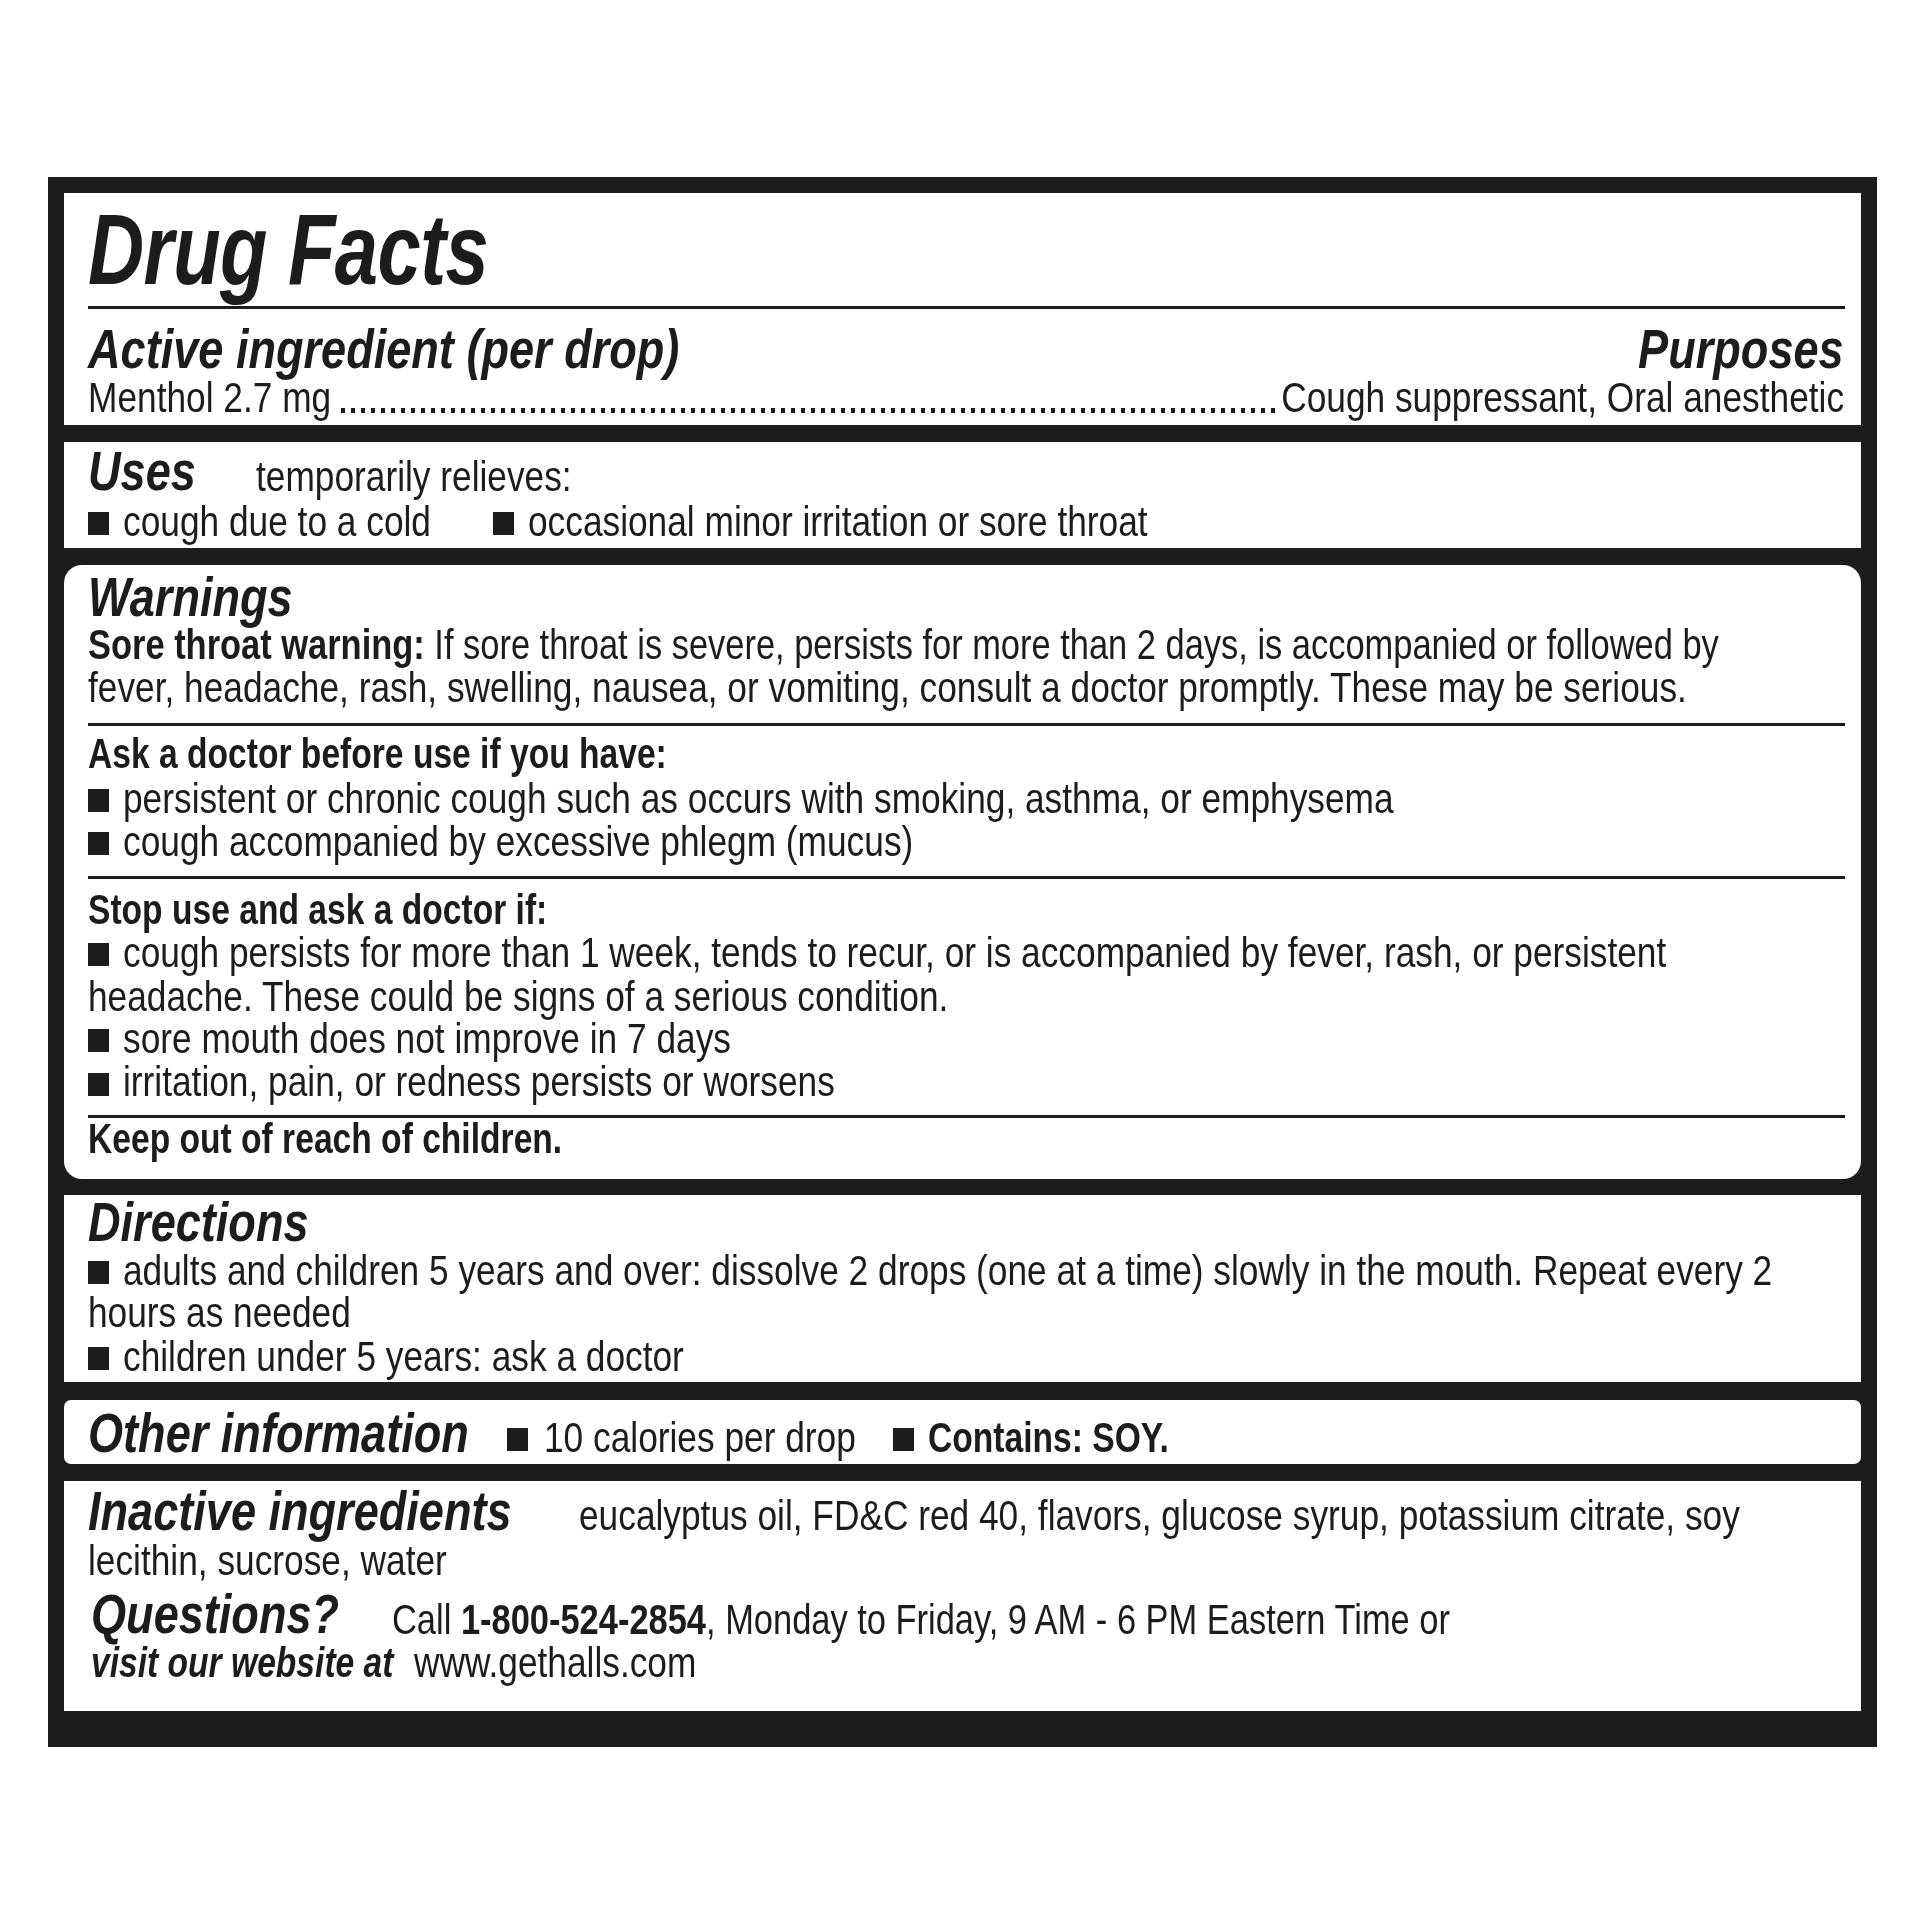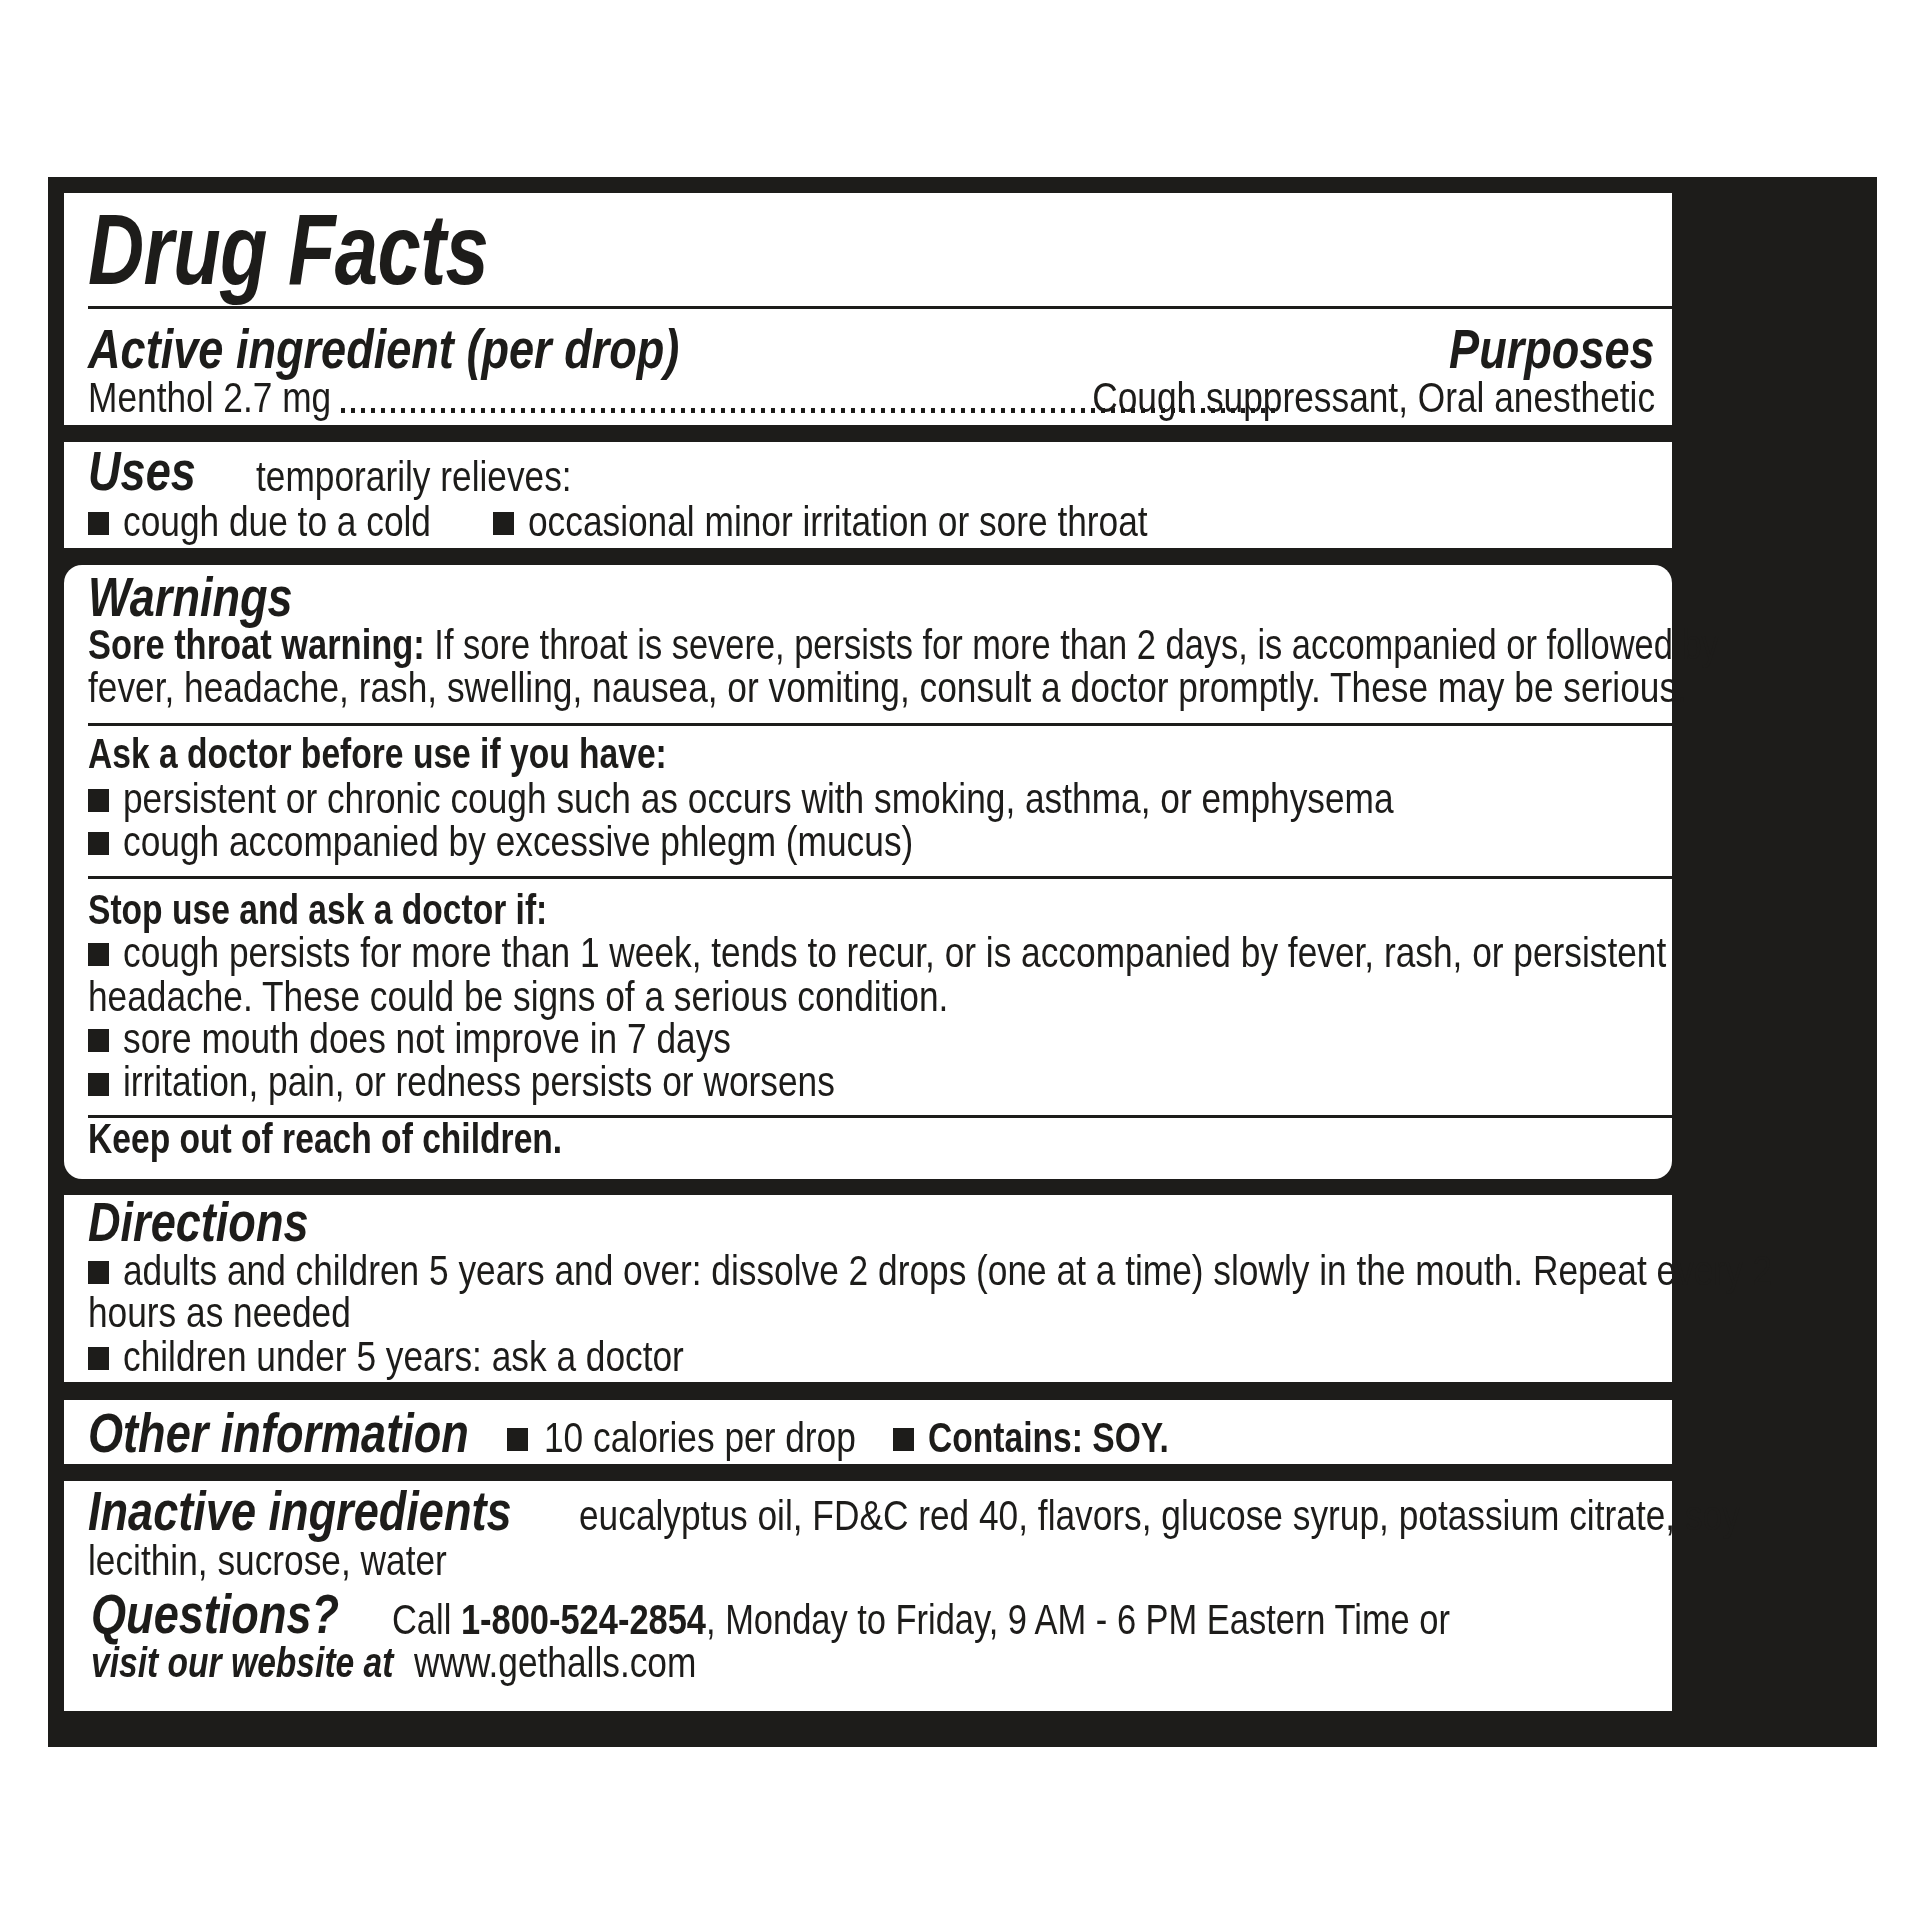--- a/index.html
+++ b/index.html
@@ -1,21 +1,21 @@
 <!DOCTYPE html>
 <html style="--ink: #1d1c1a; --bg: #ffffff;font-size:13px"><head>
 <meta charset="utf-8">
 <style>
   :root { --ink: #1d1c1a; --bg: #ffffff; }
   * { margin: 0; padding: 0; box-sizing: border-box; }
   html, body { width: 1925px; height: 1925px; background: var(--bg); overflow: hidden; }
   body { position: relative; font-family: "Liberation Sans", sans-serif; color: var(--ink); }
 
   .frame { position: absolute; left: 48px; top: 177px; width: 1829px; height: 1570px; background: var(--ink); }
-  .sec { position: absolute; left: 64px; width: 1608px; background: var(--bg); padding-left: 16px; }
+  .sec { position: absolute; left: 64px; width: 1797px; background: var(--bg); padding-left: 16px; }
 
   .ln { position: absolute; white-space: nowrap; line-height: 1; transform-origin: 0 0; }
   .r52 { font-size: 42px; font-weight: normal; transform: scaleX(0.84); }
   .b52 { font-size: 42px; font-weight: bold; transform: scaleX(0.80); }
   .m52 { font-size: 42px; font-weight: normal; transform: scaleX(0.82); }
   .bi52 { font-size: 42px; font-weight: bold; font-style: italic; transform: scaleX(0.80); }
   .h68 { font-size: 55px; font-weight: bold; font-style: italic; transform: scaleX(0.82); }
   .t126 { font-size: 101px; font-weight: bold; font-style: italic; transform: scaleX(0.77); letter-spacing: -0.8px; }
   .right { transform-origin: 100% 0; }
   .bold { font-weight: bold; }
@@ -85,21 +85,21 @@
 
 <div class="sec" style="top:1195px;height:187px;">
   <div class="ln h68" style="left:24px;top:0px;">Directions</div>
   <div class="bullet" style="left:24px;top:66px;"></div>
   <div class="ln r52" style="left:59px;top:55px;">adults and children 5 years and over: dissolve 2 drops (one at a time) slowly in the mouth. Repeat every 2</div>
   <div class="ln r52" style="left:24px;top:97px;">hours as needed</div>
   <div class="bullet" style="left:24px;top:152px;"></div>
   <div class="ln r52" style="left:59px;top:141px;">children under 5 years: ask a doctor</div>
 </div>
 
-<div class="sec" style="top:1400px;height:64px;">
+<div class="sec" style="top:1400px;height:64px;border-radius:7px;">
   <div class="ln h68" style="left:24px;top:5.6px;">Other information</div>
   <div class="bullet" style="left:443px;top:28px;"></div>
   <div class="ln r52" style="left:480px;top:17px;">10 calories per drop</div>
   <div class="bullet" style="left:829px;top:28px;"></div>
   <div class="ln b52" style="left:864px;top:17px;">Contains: SOY.</div>
 </div>
 
 <div class="sec" style="top:1481px;height:109px;">
   <div class="ln h68" style="left:24px;top:3.2px;">Inactive ingredients</div>
   <div class="ln r52" style="left:515px;top:14.4px;">eucalyptus oil, FD&amp;C red 40, flavors, glucose syrup, potassium citrate, soy</div>

